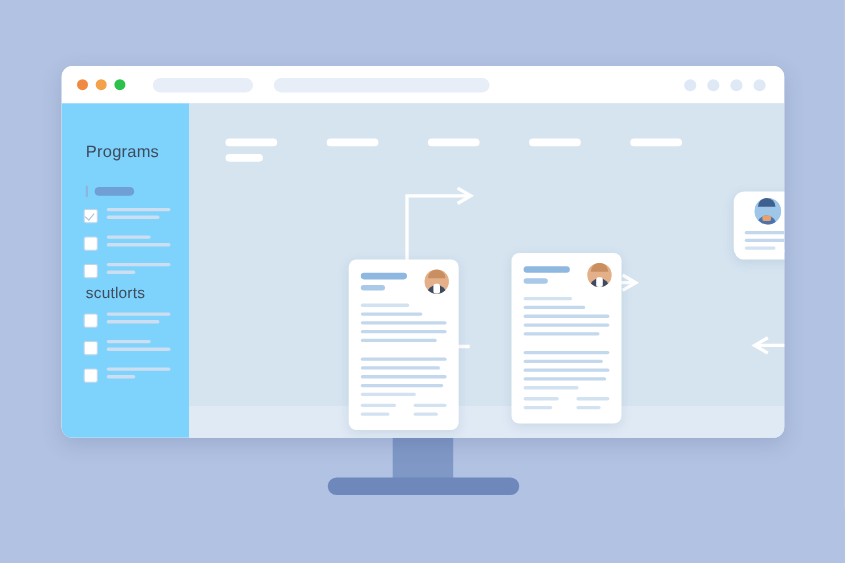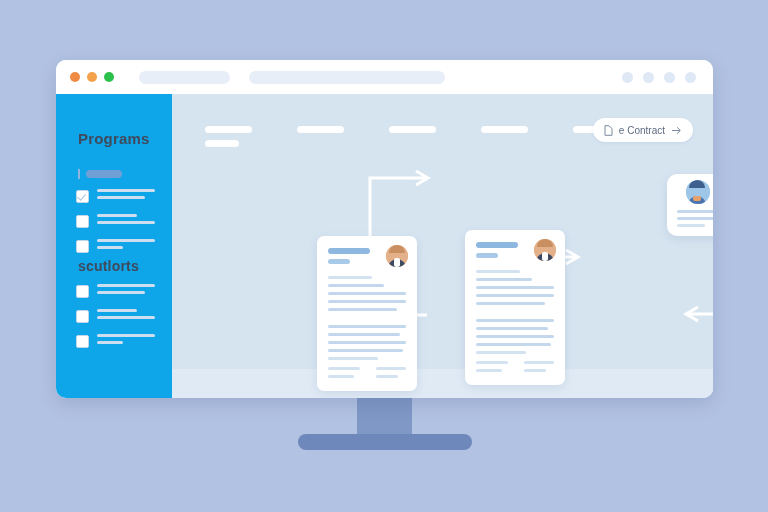--- a/index.html
+++ b/index.html
@@ -43,22 +43,21 @@
   .right-dots{margin-left:auto;display:flex;gap:10px;margin-right:17px;}
   .rdot{width:11px;height:11px;border-radius:50%;background:#dfe9f6;}
 
   
   .appbody{
     position:absolute;left:0;top:34px;width:657px;height:304px;
     background:#d6e4f0;
   }
   .sidebar{
     position:absolute;left:0;top:0;width:116px;height:304px;
-    background:#0ea5e9;
-    font-weight:bold;
+    background:#7dd3fc;
   }
   .side-title{
     position:absolute;left:22px;top:36px;
     font-size:15px;color:#3f4a5c;letter-spacing:.2px;
   }
   .side-title2{
     position:absolute;left:22px;top:164px;
     font-size:14px;color:#3f4a5c;letter-spacing:.2px;
   }
   .tagrow{position:absolute;left:22px;top:75px;display:flex;align-items:center;gap:6px;}
@@ -245,29 +244,20 @@
               <span class="tb-pill"></span>
             </span>
           <span class="tb-col">
               <span class="tb-pill"></span>
             </span>
           <span class="tb-col">
               <span class="tb-pill"></span>
             </span>
         </div>
 
-        <div class="cta">
-          <svg width="9" height="11" viewBox="0 0 9 11">
-            <path d="M1 .7h4l3 3v6.6H1z" fill="none" stroke="#7b8a9e" stroke-width="1"></path>
-          </svg>
-          <span class="cta-label">e Contract</span>
-          <svg width="11" height="9" viewBox="0 0 11 9">
-            <path d="M1 4.5h8M6 1.3l3.3 3.2L6 7.7" fill="none" stroke="#7b8a9e" stroke-width="1"></path>
-          </svg>
-        </div>
 
         <svg class="conn" viewBox="0 0 541 304">
           <g fill="none" stroke="#ffffff" stroke-width="3">
 
             <path d="M139 84 H82 V221 H139"></path>
             <path d="M128 77 L140 84 L128 91"></path>
 
             <path d="M248 163 H288"></path>
             <path d="M278 156 L290 163 L278 170"></path>
 

